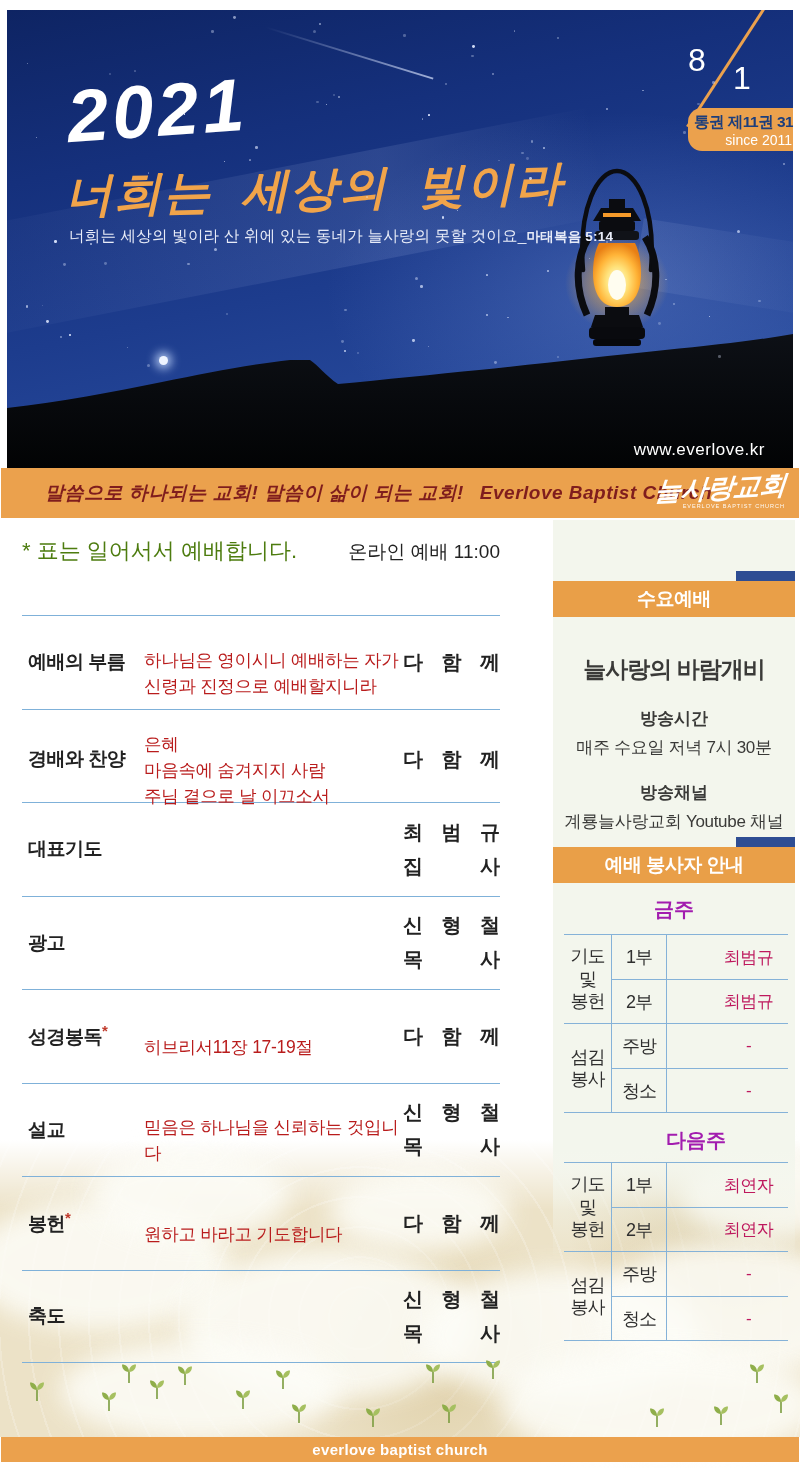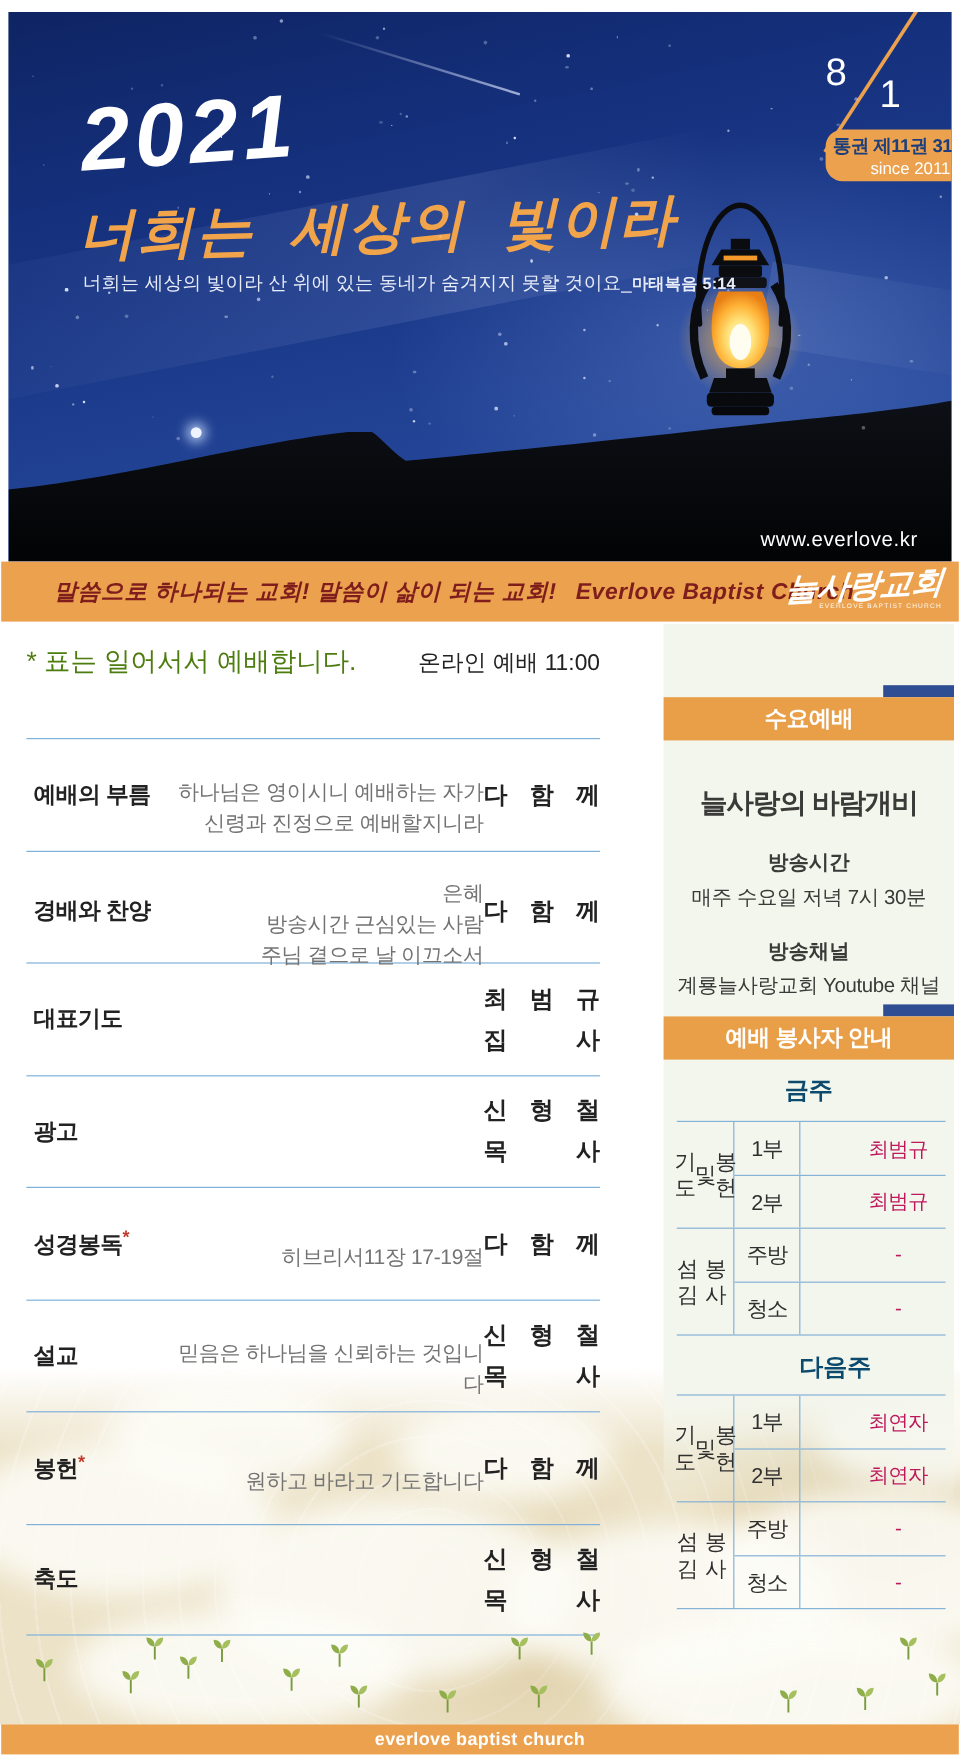--- a/index.html
+++ b/index.html
@@ -54,21 +54,21 @@
   .note-row { position:absolute; left:22px; top:536px; width:478px; display:flex; justify-content:space-between; align-items:baseline; }
   .note-red { color:#4d7c0f; font-size:22px; }
   .note-online { color:#222; font-size:19px; }
 
   .worship-rows { position:absolute; left:22px; top:615px; width:478px; z-index:2; }
   .w-row { display:grid; grid-template-columns:122px 1fr 97px; align-items:center; height:93.5px;
     border-top:1px solid #7fb1d9; }
   .w-row:last-child { border-bottom:1px solid #7fb1d9; }
   .w-label { font-size:19px; font-weight:bold; color:#222; padding-left:6px; letter-spacing:-.5px; }
   .w-label .star { position:static; color:#c0392b; font-size:15px; background:none; border-radius:0; }
-  .w-content { text-align:right; font-size:17.5px; color:#737373; line-height:1.5; letter-spacing:-.3px;margin-top:21px; }
+  .w-content { text-align:left; font-size:17.5px; color:#b91c1c; line-height:1.5; letter-spacing:-.3px;margin-top:21px; }
   .w-att { display:flex; flex-direction:column; gap:7px; }
   .att-line { display:flex; justify-content:space-between; font-size:20px; font-weight:bold; color:#222; }
 
   
   .panel-bg { position:absolute; left:553px; top:520px; width:242px; height:630px; background:#f3f6ed; z-index:1; }
   .panel-fade { position:absolute; left:553px; top:1150px; width:242px; height:110px;
     background:linear-gradient(#f3f6ed, rgba(243,246,237,0)); z-index:1; }
   .accent { position:absolute; width:59px; height:10px; background:#2e4d93; z-index:2; }
   .accent-1 { left:736px; top:571px; }
   .accent-2 { left:736px; top:837px; }
@@ -77,27 +77,27 @@
     letter-spacing:-.5px; z-index:2; }
   .oh-1 { top:581px;text-align:center; }
   .oh-2 { top:847px; }
 
   .wed-box { position:absolute; left:553px; top:632px; width:242px; text-align:center; z-index:2; color:#3a3a38; }
   .wed-title { font-size:23px; font-weight:bold; letter-spacing:-1px; margin-top:22px; }
   .wed-label { font-size:17px; font-weight:bold; margin-top:22px; }
   .wed-value { font-size:17px; margin-top:6px; letter-spacing:-.3px; }
 
   .servants { position:absolute; left:553px; top:883px; width:242px; z-index:2; }
-  .sv-week { text-align:center; font-size:20px; font-weight:bold; color:#0c4a6e; height:36px; line-height:36px; margin-top:8px; }
+  .sv-week { text-align:center; font-size:20px; font-weight:bold; color:#a21caf; height:36px; line-height:36px; margin-top:8px; }
   .sv-week-2 { margin-top:12px; height:30px; line-height:30px;padding-left:44px; }
   .sv-table { margin-left:11px; width:224px; border-top:1px solid #85b2d8; border-bottom:1px solid #85b2d8;
     margin-top:7px; }
   .sv-group { display:flex; }
   .sv-group:first-child { border-bottom:1px solid #85b2d8; }
-  .sv-glabel { width:48px; border-right:1px solid #85b2d8; display:flex; flex-direction:row;
+  .sv-glabel { width:48px; border-right:1px solid #85b2d8; display:flex; flex-direction:column;
     justify-content:center; align-items:center; font-size:18px; color:#2f2f2f; line-height:1.25; letter-spacing:-1px; }
   .sv-gright { flex:1; }
   .sv-row { display:flex; height:44px;gap:42px; }
   .sv-row + .sv-row { border-top:1px solid #85b2d8; }
   .sv-part { width:55px; border-right:1px solid #85b2d8; display:flex; align-items:center; justify-content:center;
     font-size:18px; color:#2f2f2f; letter-spacing:-1px; }
   .sv-name { flex:1; display:flex; align-items:center; justify-content:center; font-size:17px; color:#be185d; letter-spacing:-.5px; }
 
   
   .beige-zone { position:absolute; left:0; top:1140px; width:800px; height:297px; z-index:0;
@@ -176,21 +176,21 @@
       <ellipse cx="52" cy="120" rx="9" ry="15" fill="#fffdf0"></ellipse>
       <rect x="40" y="142" width="24" height="8" fill="#0b0c10"></rect>
       <path d="M30,150 L74,150 L78,162 L26,162 Z" fill="#0b0c10"></path>
       <rect x="24" y="162" width="56" height="12" rx="4" fill="#090a0e"></rect>
       <rect x="28" y="174" width="48" height="7" rx="3" fill="#07080b"></rect>
     </svg>
 
     <div class="hero-year">2021</div>
     <div class="hero-title">너희는 세상의 빛이라</div>
     <div class="hero-verse">
-      <span>너희는 세상의 빛이라 산 위에 있는 동네가 숨겨지지 못할 것이요_</span><span class="ref">마태복음 5:14</span>
+      <span>너희는 세상의 빛이라 산 위에 있는 동네가 늘사랑의 못할 것이요_</span><span class="ref">마태복음 5:14</span>
     </div>
 
     <div class="date-slash"></div>
     <div class="date-8">8</div>
     <div class="date-1">1</div>
     <div class="issue-badge">
       <div class="issue-no">통권 제11권 31호</div>
       <div class="issue-since">since 2011</div>
     </div>
     <div class="hero-site">www.everlove.kr</div>
@@ -307,21 +307,21 @@
             <span>다</span>
             <span>함</span>
             <span>께</span>
           </div>
         </div>
       </div>
       <div class="w-row">
         <div class="w-label">경배와 찬양</div>
         <div class="w-content">
           <div>은혜</div>
-          <div>방송시간 근심있는 사람</div>
+          <div>마음속에 숨겨지지 사람</div>
           <div>주님 곁으로 날 이끄소서</div>
         </div>
         <div class="w-att">
           <div class="att-line">
             <span>다</span>
             <span>함</span>
             <span>께</span>
           </div>
         </div>
       </div>

